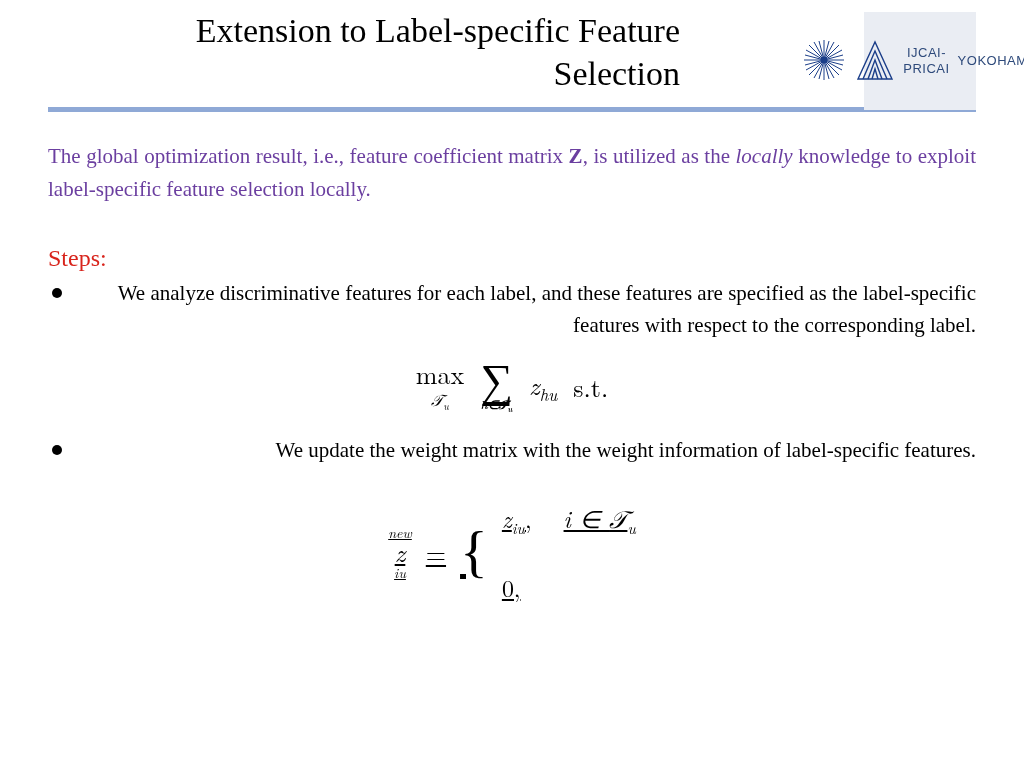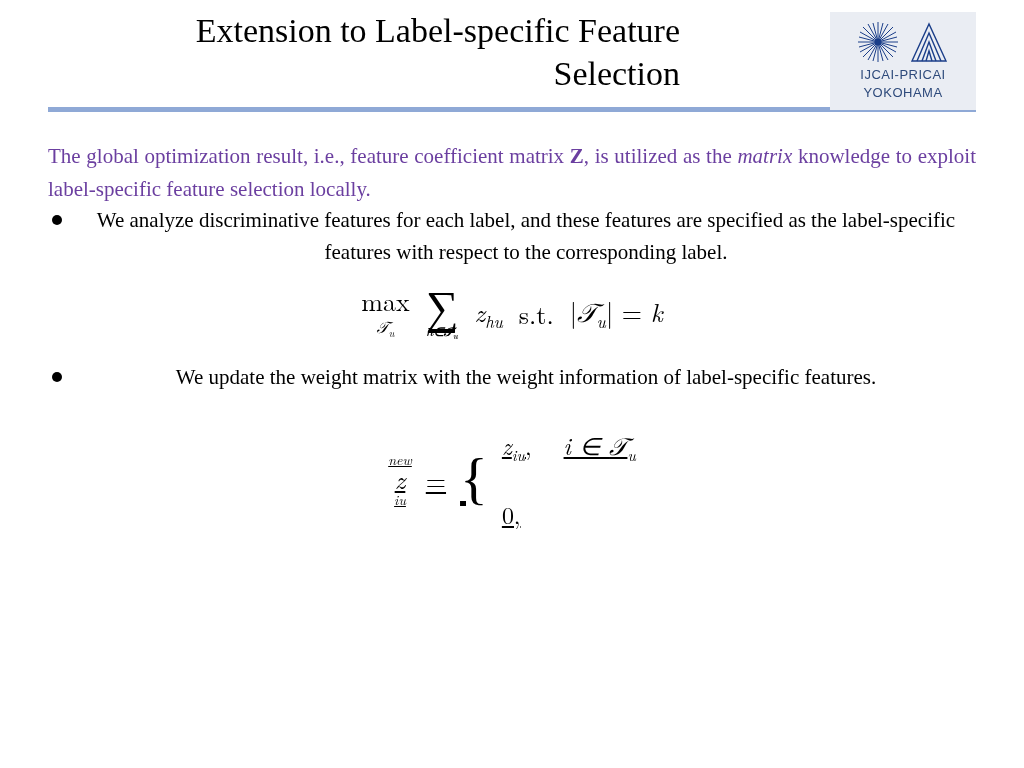--- a/index.html
+++ b/index.html
@@ -32,28 +32,27 @@
   }
   .rule {
     height: 5px;
     background: #8FA9D6;
     margin: 12px 48px 0 48px;
   }
   .logo-box {
     position: absolute;
     top: 12px;
     right: 48px;
-    width: 146px;
+    width: 112px;
     height: 98px;
     background: #EAEDF3;
     display: flex;
-    flex-direction: column;
     align-items: center;
     justify-content: center;
-    gap: 2px;
+    gap: 8px;
   }
   .logo-icons {
     display: flex;
     gap: 10px;
     align-items: flex-end;
     margin-bottom: 2px;
   }
   .logo-text {
     font-family: Arial, Helvetica, sans-serif;
     font-size: 13px;
@@ -79,21 +78,21 @@
   ul.steps {
     margin: 0 48px 0 48px;
     padding-left: 28px;
     list-style: none;
   }
   ul.steps li {
     position: relative;
     font-size: 21px;
     line-height: 1.5;
     margin-bottom: 0;
-    text-align: center;
+    text-align: right;
     color: #000;
   }
   ul.steps li::before {
     content: "";
     position: absolute;
     left: -24px;
     top: 10px;
     width: 10px;
     height: 10px;
     background: #000;
@@ -202,43 +201,41 @@
         </svg>
       </div>
       <div class="logo-text">IJCAI-PRICAI</div>
       <div class="logo-text">YOKOHAMA</div>
     </div>
 
     <div class="rule"></div>
   </div>
 
   <div class="intro">
-    <span>The global optimization result, i.e., feature coefficient matrix </span><span class="bold">Z</span><span>, is utilized as the </span><span class="ital">matrix</span><span> knowledge to exploit label-specific feature selection locally.</span>
-  </div>
-
+    <span>The global optimization result, i.e., feature coefficient matrix </span><span class="bold">Z</span><span>, is utilized as the </span><span class="ital">locally</span><span> knowledge to exploit label-specific feature selection locally.</span>
+  </div>
+
+  <div class="steps-heading">Steps:</div>
 
   <ul class="steps">
     <li>We analyze discriminative features for each label, and these features are specified as the label-specific features with respect to the corresponding label.</li>
   </ul>
 
   <div class="eq">
     <span class="math">
       <span class="frac-like">
         <span class="top">max</span>
         <span class="bot"><span class="cal">𝒯</span><span class="sub ital">u</span></span>
       </span>
       <span class="sigma-block">
         <span class="sigma">∑</span>
         <span class="under"><span class="ital">h∈</span><span class="cal">𝒯</span><span class="sub ital">u</span></span>
       </span>
       <span><span class="ital">z</span><span class="sub ital">hu</span></span>
       <span>s.t.</span>
-      <span>
-        <span>|</span><span class="cal">𝒯</span><span class="sub ital">u</span><span>|</span><span> = </span><span class="ital">k</span>
-      </span>
     </span>
   </div>
 
   <ul class="steps">
     <li>We update the weight matrix with the weight information of label-specific features.</li>
   </ul>
 
   <div class="eq eq2" style="margin-top:34px">
     <span class="math">
       <span class="stack">

